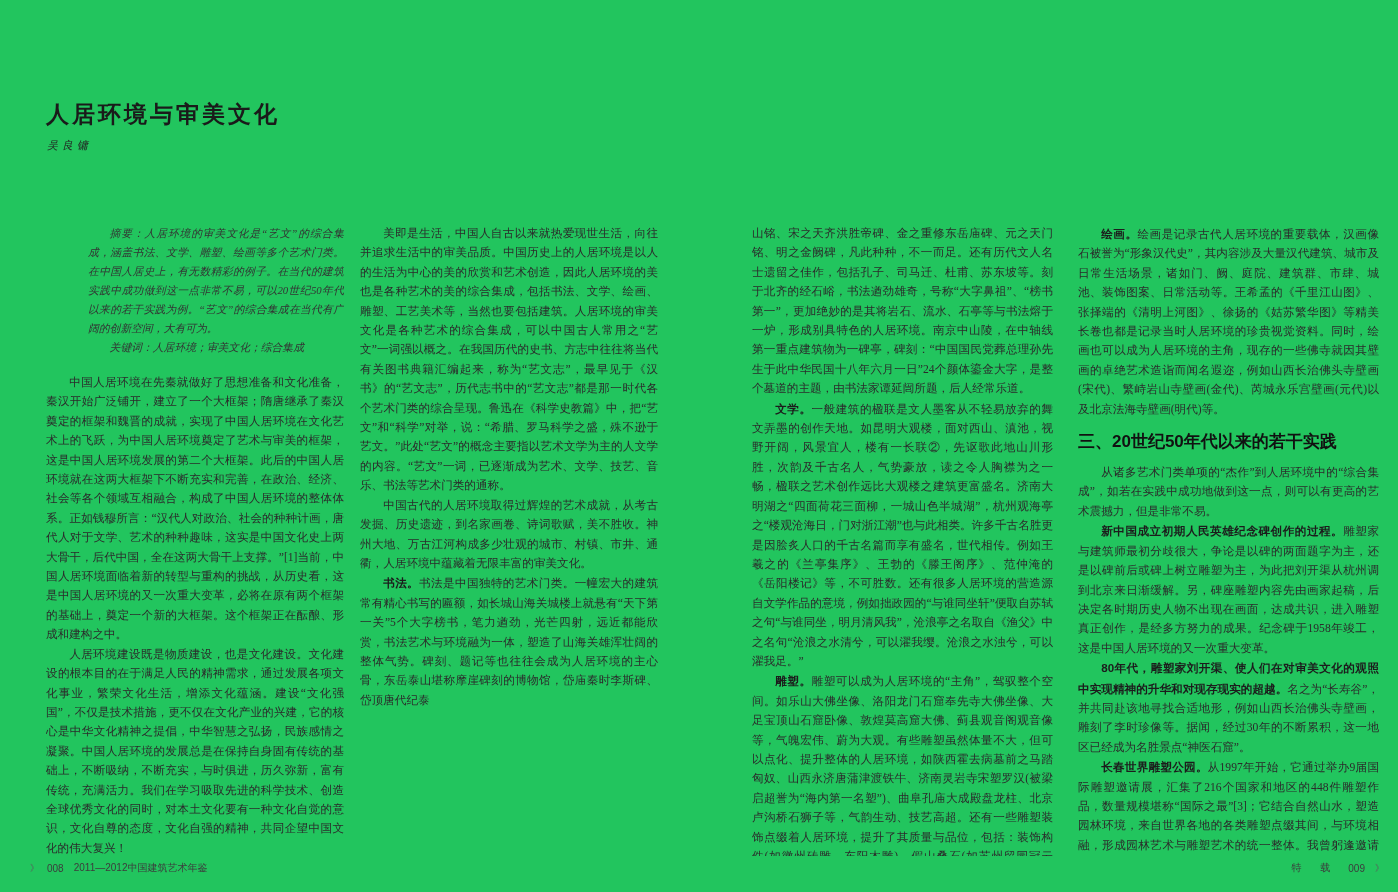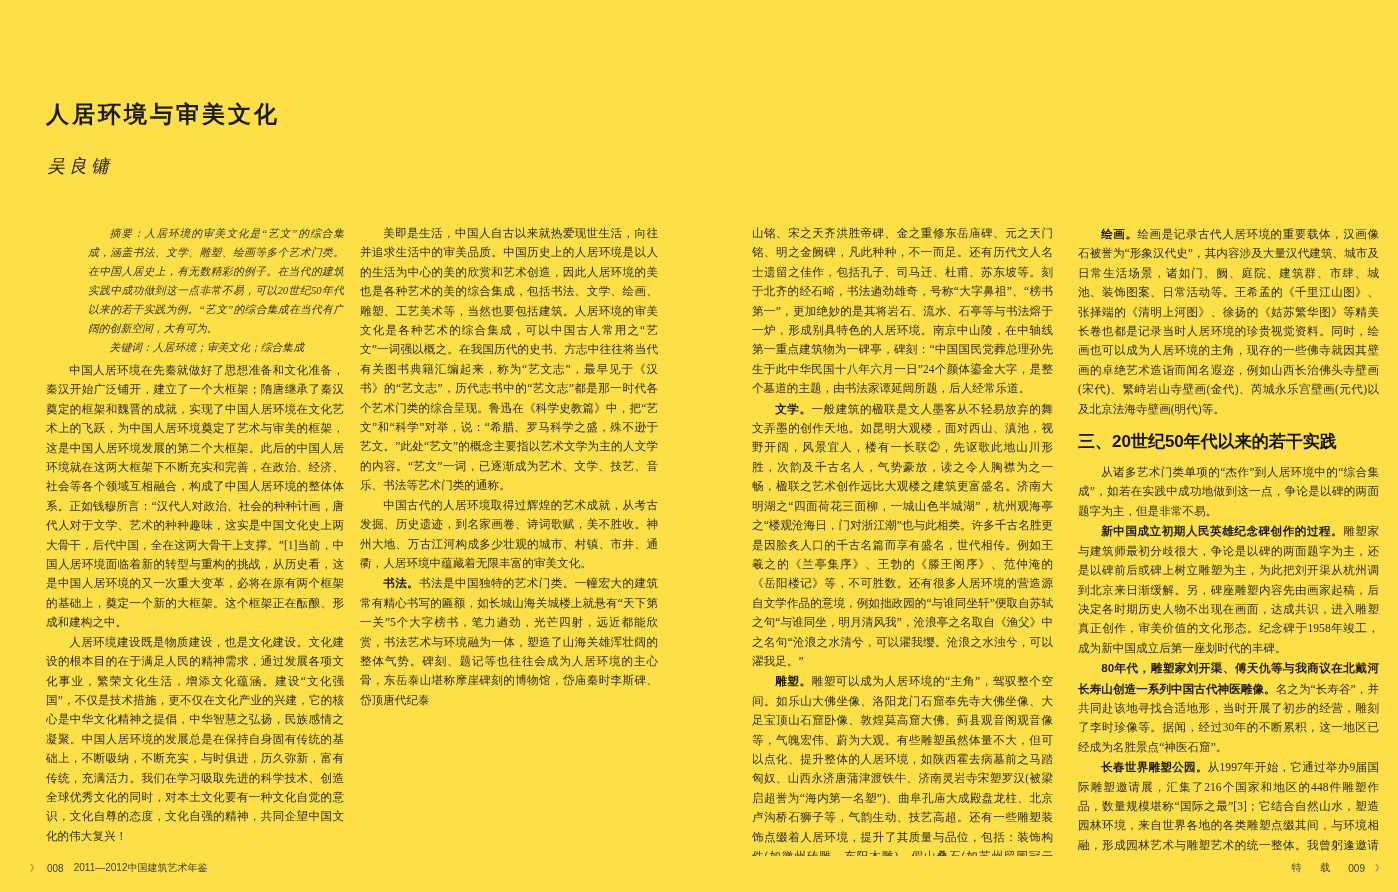--- a/index.html
+++ b/index.html
@@ -2,43 +2,43 @@
 <html><head>
 <meta charset="utf-8">
 <style>
   html,body{margin:0;padding:0;}
   body{
     width:1398px;height:892px;position:relative;overflow:hidden;
     background:#ffffff;
     font-family:"Liberation Serif","DejaVu Serif",serif;
     color:#2b2b2b;
   }
-  .spread{position:absolute;inset:0;background:#fde047;}
+  .spread{position:absolute;inset:0;background:#22c55e;}
   .page-title{
     position:absolute;left:46px;top:84px;
     font-family:"Liberation Sans","DejaVu Sans",sans-serif;
     font-weight:bold;font-size:23px;letter-spacing:3px;color:#1a1a1a;
   }
   .author{
-    position:absolute;left:47px;top:154px;
-    font-size:18px;font-style:italic;letter-spacing:4px;color:#222;
+    position:absolute;left:47px;top:138px;
+    font-size:11px;font-style:italic;letter-spacing:4px;color:#222;
   }
   .col{
     position:absolute;top:224px;width:298px;height:632px;overflow:hidden;
     font-size:11.6px;line-height:19.4px;text-align:justify;text-justify:inter-ideograph;
   }
   .col-1{left:46px;}
   .col-2{left:360px;}
   .col-3{left:752px;width:301px;}
   .col-4{left:1078px;width:301px;}
   .col p{margin:0;text-indent:2em;}
   .col p.cont{text-indent:0;}
   .abs-block{
     font-size:10.8px;line-height:19px;font-style:italic;color:#333;
-    margin-bottom:4px;
+    margin-bottom:16px;
   }
   .abs-para,.kw-para{margin:0;padding-left:42px;text-indent:-33px;text-align:justify;}
   .abs-label,.kw-label{font-style:italic;}
   h2.sec{
     font-family:"Liberation Sans","DejaVu Sans",sans-serif;
     font-weight:bold;font-size:17px;line-height:24px;color:#111;
     margin:11px 0 9px;text-align:left;text-indent:0;
   }
   .lead{
     font-family:"Liberation Sans","DejaVu Sans",sans-serif;
@@ -80,23 +80,23 @@
 
   <div class="col col-3">
     <p class="cont">山铭、宋之天齐洪胜帝碑、金之重修东岳庙碑、元之天门铭、明之金阙碑，凡此种种，不一而足。还有历代文人名士遗留之佳作，包括孔子、司马迁、杜甫、苏东坡等。刻于北齐的经石峪，书法遒劲雄奇，号称“大字鼻祖”、“榜书第一”，更加绝妙的是其将岩石、流水、石亭等与书法熔于一炉，形成别具特色的人居环境。南京中山陵，在中轴线第一重点建筑物为一碑亭，碑刻：“中国国民党葬总理孙先生于此中华民国十八年六月一日”24个颜体鎏金大字，是整个墓道的主题，由书法家谭延闿所题，后人经常乐道。</p>
     <p><span class="lead">文学。</span><span>一般建筑的楹联是文人墨客从不轻易放弃的舞文弄墨的创作天地。如昆明大观楼，面对西山、滇池，视野开阔，风景宜人，楼有一长联②，先讴歌此地山川形胜，次韵及千古名人，气势豪放，读之令人胸襟为之一畅，楹联之艺术创作远比大观楼之建筑更富盛名。济南大明湖之“四面荷花三面柳，一城山色半城湖”，杭州观海亭之“楼观沧海日，门对浙江潮”也与此相类。许多千古名胜更是因脍炙人口的千古名篇而享有盛名，世代相传。例如王羲之的《兰亭集序》、王勃的《滕王阁序》、范仲淹的《岳阳楼记》等，不可胜数。还有很多人居环境的营造源自文学作品的意境，例如拙政园的“与谁同坐轩”便取自苏轼之句“与谁同坐，明月清风我”，沧浪亭之名取自《渔父》中之名句“沧浪之水清兮，可以濯我缨。沧浪之水浊兮，可以濯我足。”</span></p>
     <p><span class="lead">雕塑。</span><span>雕塑可以成为人居环境的“主角”，驾驭整个空间。如乐山大佛坐像、洛阳龙门石窟奉先寺大佛坐像、大足宝顶山石窟卧像、敦煌莫高窟大佛、蓟县观音阁观音像等，气魄宏伟、蔚为大观。有些雕塑虽然体量不大，但可以点化、提升整体的人居环境，如陕西霍去病墓前之马踏匈奴、山西永济唐蒲津渡铁牛、济南灵岩寺宋塑罗汉(被梁启超誉为“海内第一名塑”)、曲阜孔庙大成殿盘龙柱、北京卢沟桥石狮子等，气韵生动、技艺高超。还有一些雕塑装饰点缀着人居环境，提升了其质量与品位，包括：装饰构件(如徽州砖雕、东阳木雕)、假山叠石(如苏州留园冠云峰，可谓天然生成的“抽象雕塑”)、日常器物(如铜镜、石玩)等。</span></p>
   </div>
 
   <div class="col col-4">
     <p><span class="lead">绘画。</span><span>绘画是记录古代人居环境的重要载体，汉画像石被誉为“形象汉代史”，其内容涉及大量汉代建筑、城市及日常生活场景，诸如门、阙、庭院、建筑群、市肆、城池、装饰图案、日常活动等。王希孟的《千里江山图》、张择端的《清明上河图》、徐扬的《姑苏繁华图》等精美长卷也都是记录当时人居环境的珍贵视觉资料。同时，绘画也可以成为人居环境的主角，现存的一些佛寺就因其壁画的卓绝艺术造诣而闻名遐迩，例如山西长治佛头寺壁画(宋代)、繁峙岩山寺壁画(金代)、芮城永乐宫壁画(元代)以及北京法海寺壁画(明代)等。</span></p>
     <h2 class="sec">三、20世纪50年代以来的若干实践</h2>
-    <p>从诸多艺术门类单项的“杰作”到人居环境中的“综合集成”，如若在实践中成功地做到这一点，争论是以碑的两面题字为主，但是非常不易。</p>
-    <p><span class="lead">新中国成立初期人民英雄纪念碑创作的过程。</span><span>雕塑家与建筑师最初分歧很大，争论是以碑的两面题字为主，还是以碑前后或碑上树立雕塑为主，为此把刘开渠从杭州调到北京来日渐缓解。另，碑座雕塑内容先由画家起稿，后决定各时期历史人物不出现在画面，达成共识，进入雕塑真正创作，审美价值的文化形态。纪念碑于1958年竣工，成为新中国成立后第一座划时代的丰碑。</span></p>
-    <p><span class="lead">80年代，雕塑家刘开渠、傅天仇等与我商议在北戴河长寿山创造一系列中国古代神医雕像。</span><span>名之为“长寿谷”，并共同赴该地寻找合适地形，当时开展了初步的经营，雕刻了李时珍像等。据闻，经过30年的不断累积，这一地区已经成为名胜景点“神医石窟”。</span></p>
+    <p>从诸多艺术门类单项的“杰作”到人居环境中的“综合集成”，如若在实践中成功地做到这一点，则可以有更高的艺术震撼力，但是非常不易。</p>
+    <p><span class="lead">新中国成立初期人民英雄纪念碑创作的过程。</span><span>雕塑家与建筑师最初分歧很大，争论是以碑的两面题字为主，还是以碑前后或碑上树立雕塑为主，为此把刘开渠从杭州调到北京来日渐缓解。另，碑座雕塑内容先由画家起稿，后决定各时期历史人物不出现在画面，达成共识，进入雕塑真正创作，是经多方努力的成果。纪念碑于1958年竣工，这是中国人居环境的又一次重大变革。</span></p>
+    <p><span class="lead">80年代，雕塑家刘开渠、使人们在对审美文化的观照中实现精神的升华和对现存现实的超越。</span><span>名之为“长寿谷”，并共同赴该地寻找合适地形，例如山西长治佛头寺壁画，雕刻了李时珍像等。据闻，经过30年的不断累积，这一地区已经成为名胜景点“神医石窟”。</span></p>
     <p><span class="lead">长春世界雕塑公园。</span><span>从1997年开始，它通过举办9届国际雕塑邀请展，汇集了216个国家和地区的448件雕塑作品，数量规模堪称“国际之最”[3]；它结合自然山水，塑造园林环境，来自世界各地的各类雕塑点缀其间，与环境相融，形成园林艺术与雕塑艺术的统一整体。我曾躬逢邀请展之盛事，令我豪情满怀的是：有了这样的基础，不难憧憬未</span></p>
   </div>
 
   <div class="footer footer-left">
     <span class="chev">》</span>
     <span>008</span>
     <span>2011—2012中国建筑艺术年鉴</span>
   </div>
   <div class="footer footer-right">
     <span class="sec-label">特 载</span>

